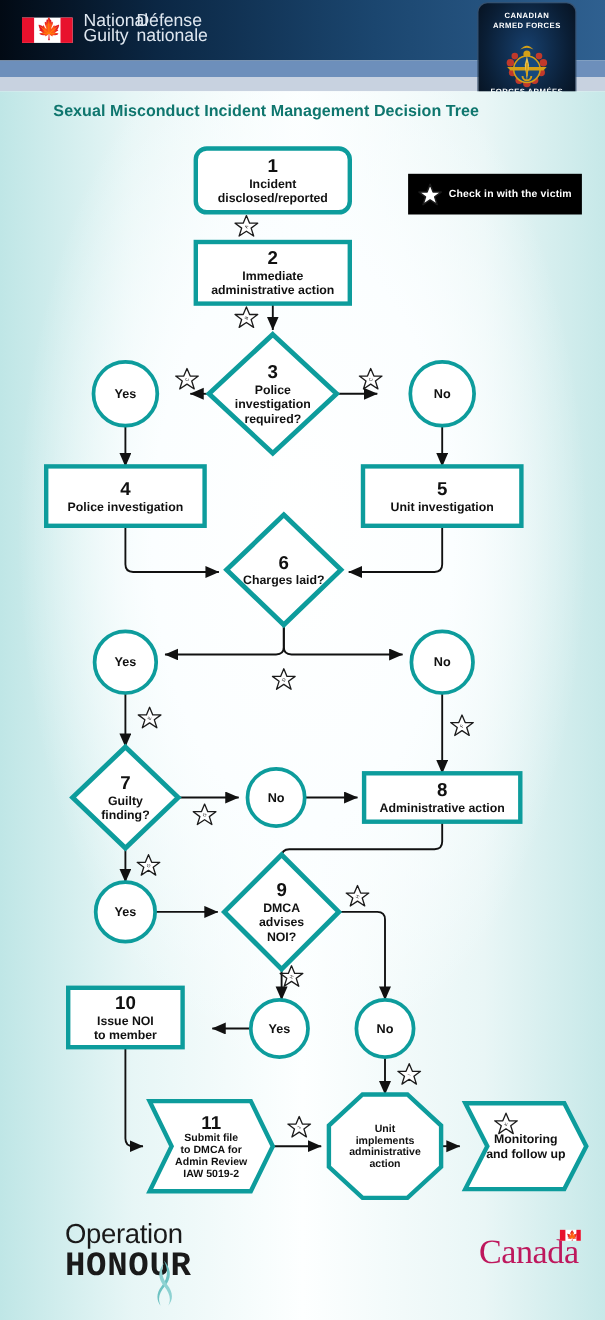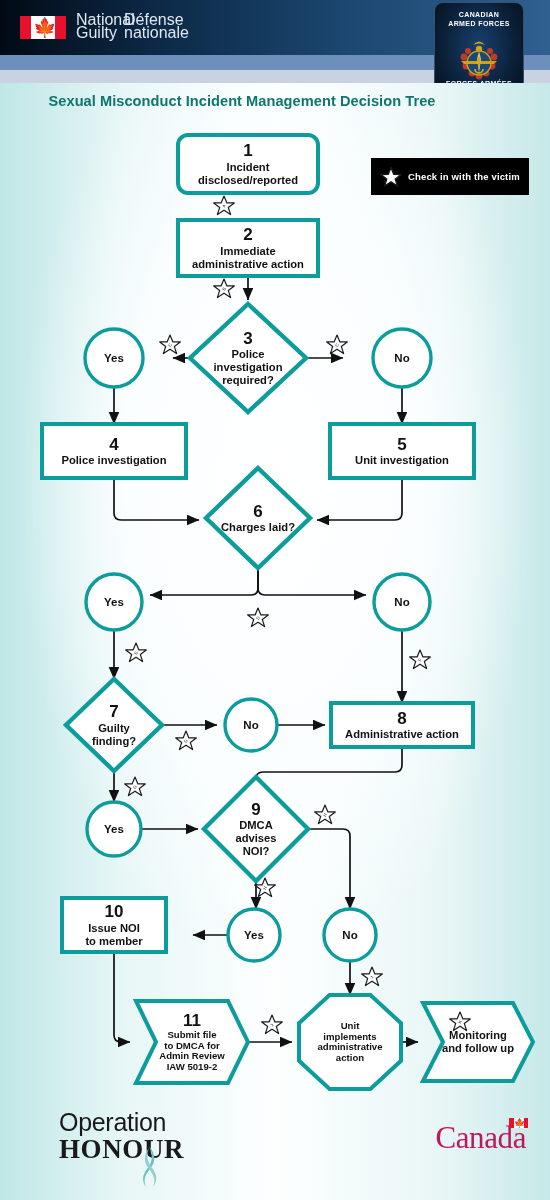--- a/index.html
+++ b/index.html
@@ -48,22 +48,22 @@
   .legend-star{width:22px;height:22px;margin-left:9px;flex:0 0 auto;}
   .legend-text{margin-left:6px;color:#fff;font-size:9.5px;font-weight:bold;letter-spacing:.15px;}
 
   
   #flow{position:absolute;left:0;top:83px;width:550px;height:1117px;}
 
   
   .oph{position:absolute;left:37px;top:1108px;width:150px;height:62px;margin-left:22px;}
   .oph-l1{position:absolute;left:0;top:0;font-size:25px;color:#1a1a1a;letter-spacing:-.3px;
     font-family:"Liberation Sans", sans-serif;}
-  .oph-l2{position:absolute;left:0;top:26px;font-size:27px;font-weight:bold;color:#1a1a1a;
-    letter-spacing:.6px;font-family:Liberation Serif, serif;}
+  .oph-l2{position:absolute;left:0;top:26px;font-size:31px;font-weight:bold;color:#1a1a1a;
+    letter-spacing:.6px;font-family:Liberation Mono, monospace;}
   .oph-ribbon{position:absolute;left:77px;top:36px;width:26px;height:46px;}
 
   .canada{position:absolute;right:24px;top:1120px;font-family:"Liberation Serif",serif;
     font-size:31px;color:#be185d;letter-spacing:-.4px;}
   .canada-flag{position:absolute;right:22px;top:1118px;width:19px;height:10px;background:#fff;}
   .canada-flag .cb{position:absolute;top:0;width:4.5px;height:10px;background:#e8112d;}
   .canada-flag .cl{left:0;} .canada-flag .cr{right:0;}
   .canada-flag .cm{position:absolute;left:5.5px;top:0px;width:8px;height:10px;color:#e8112d;
     font-size:9px;line-height:10px;text-align:center;}
 </style>

